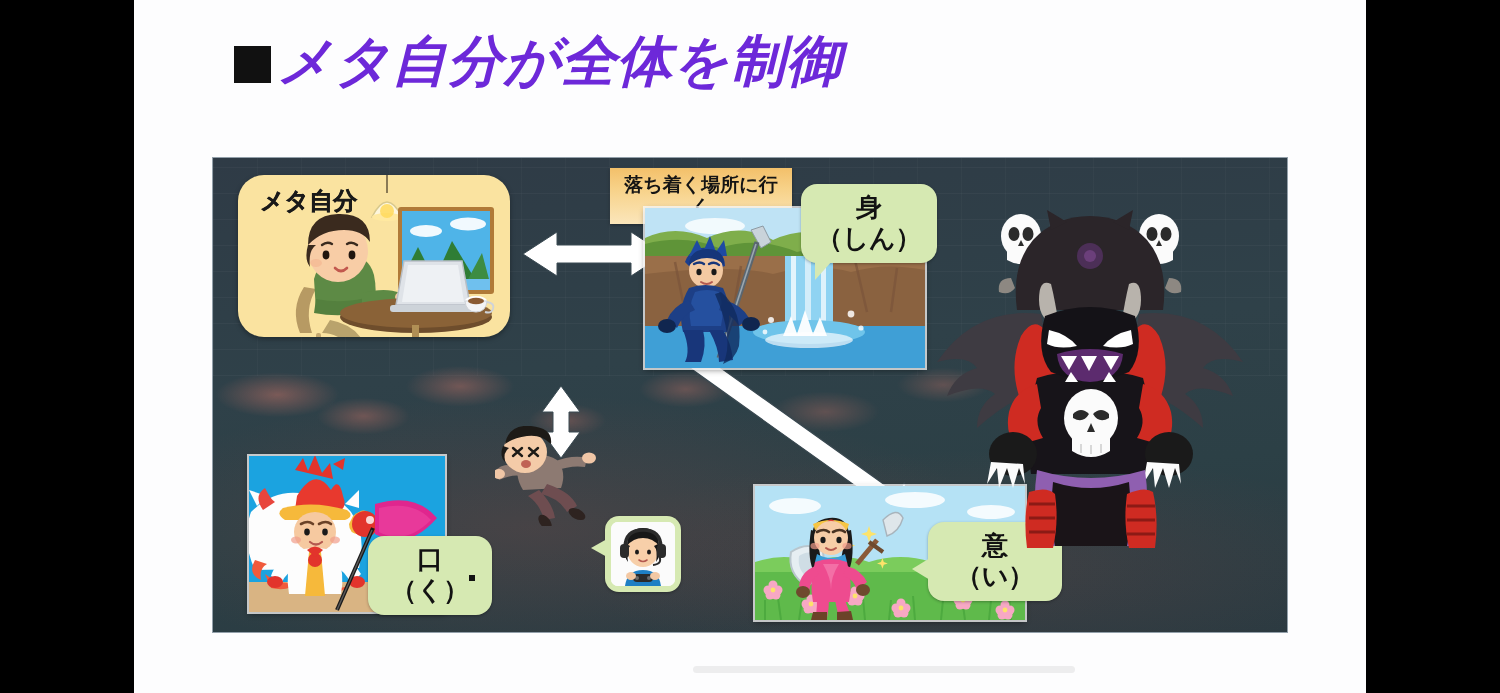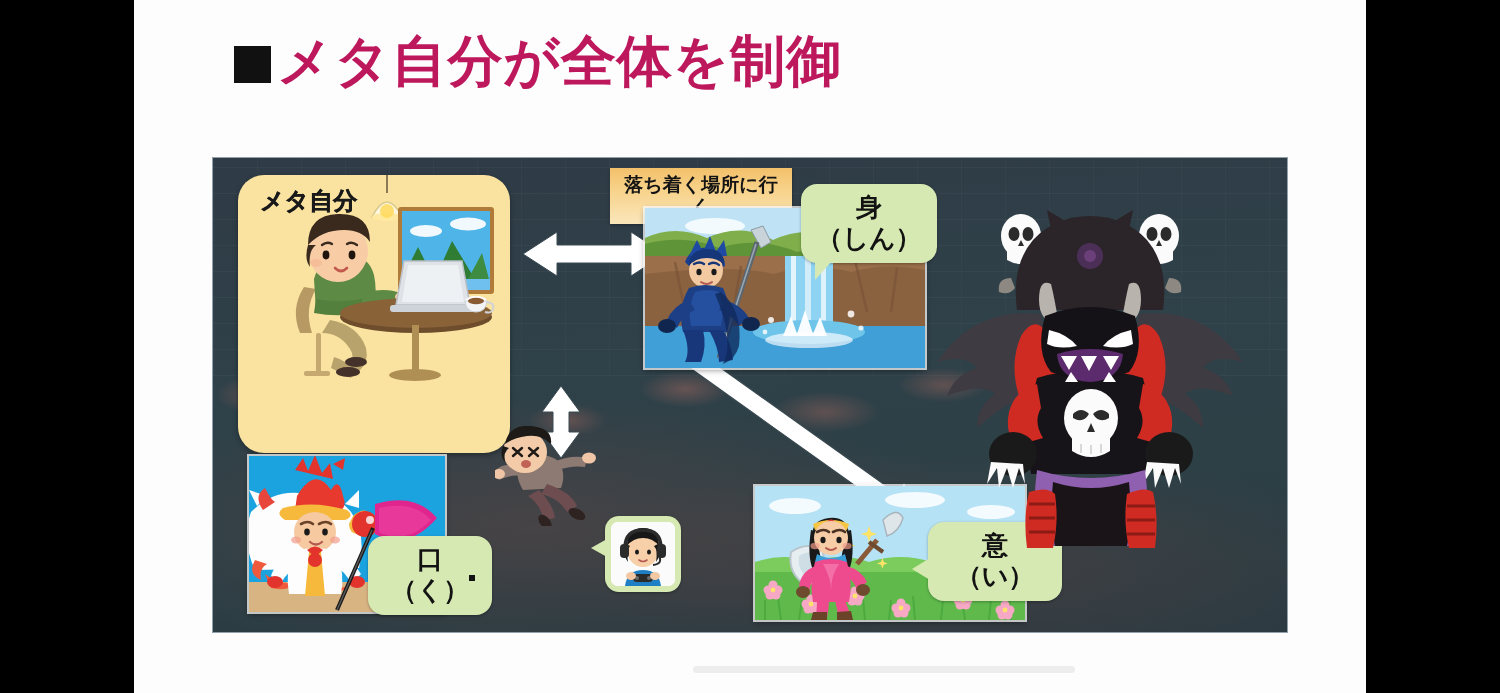--- a/index.html
+++ b/index.html
@@ -22,22 +22,22 @@
   
   .title-row {
     position:absolute; left:100px; top:34px;
     display:flex; align-items:center; gap:6px;
   }
   .title-bullet {
     width:37px; height:37px; background:#111; display:inline-block;
     margin-top:6px;
   }
   .title-text {
-    font-size:55px; font-weight:bold; color:#be185d; line-height:1;
-    letter-spacing:1px; white-space:nowrap;
+    font-size:55px; font-weight:bold; color:#6d28d9; line-height:1;
+    letter-spacing:1px; white-space:nowrap;font-style:italic;
   }
 
   
   .diagram {
     position:absolute; left:79px; top:158px; width:1074px; height:474px;
     background:
       radial-gradient(ellipse 60% 40% at 30% 78%, rgba(180,80,70,.20), rgba(180,80,70,0) 70%),
       radial-gradient(ellipse 55% 35% at 72% 86%, rgba(170,75,65,.16), rgba(170,75,65,0) 70%),
       linear-gradient(175deg, #2f3b46 0%, #2f4149 42%, #2c4046 68%, #2a3a41 100%);
     overflow:hidden;
@@ -63,21 +63,21 @@
       radial-gradient(ellipse 6% 17% at 68% 33%, rgba(214,120,105,.30), rgba(0,0,0,0) 72%),
       radial-gradient(ellipse 6% 18% at 80% 55%, rgba(214,120,105,.26), rgba(0,0,0,0) 72%);
     pointer-events:none;
   }
 
   
   .panel { position:absolute; overflow:hidden; }
 
   
   .meta-card {
-    left:25px; top:17px; width:272px; height:278px;
+    left:25px; top:17px; width:272px; height:162px;
     background:#fae3a0; border-radius:26px;
     box-shadow:0 2px 5px rgba(0,0,0,.35);
   }
   .meta-label {
     position:absolute; left:22px; top:10px;
     font-size:24px; font-weight:bold; color:#1a1a1a;
     -webkit-text-stroke:.5px #1a1a1a;
   }
 
   

